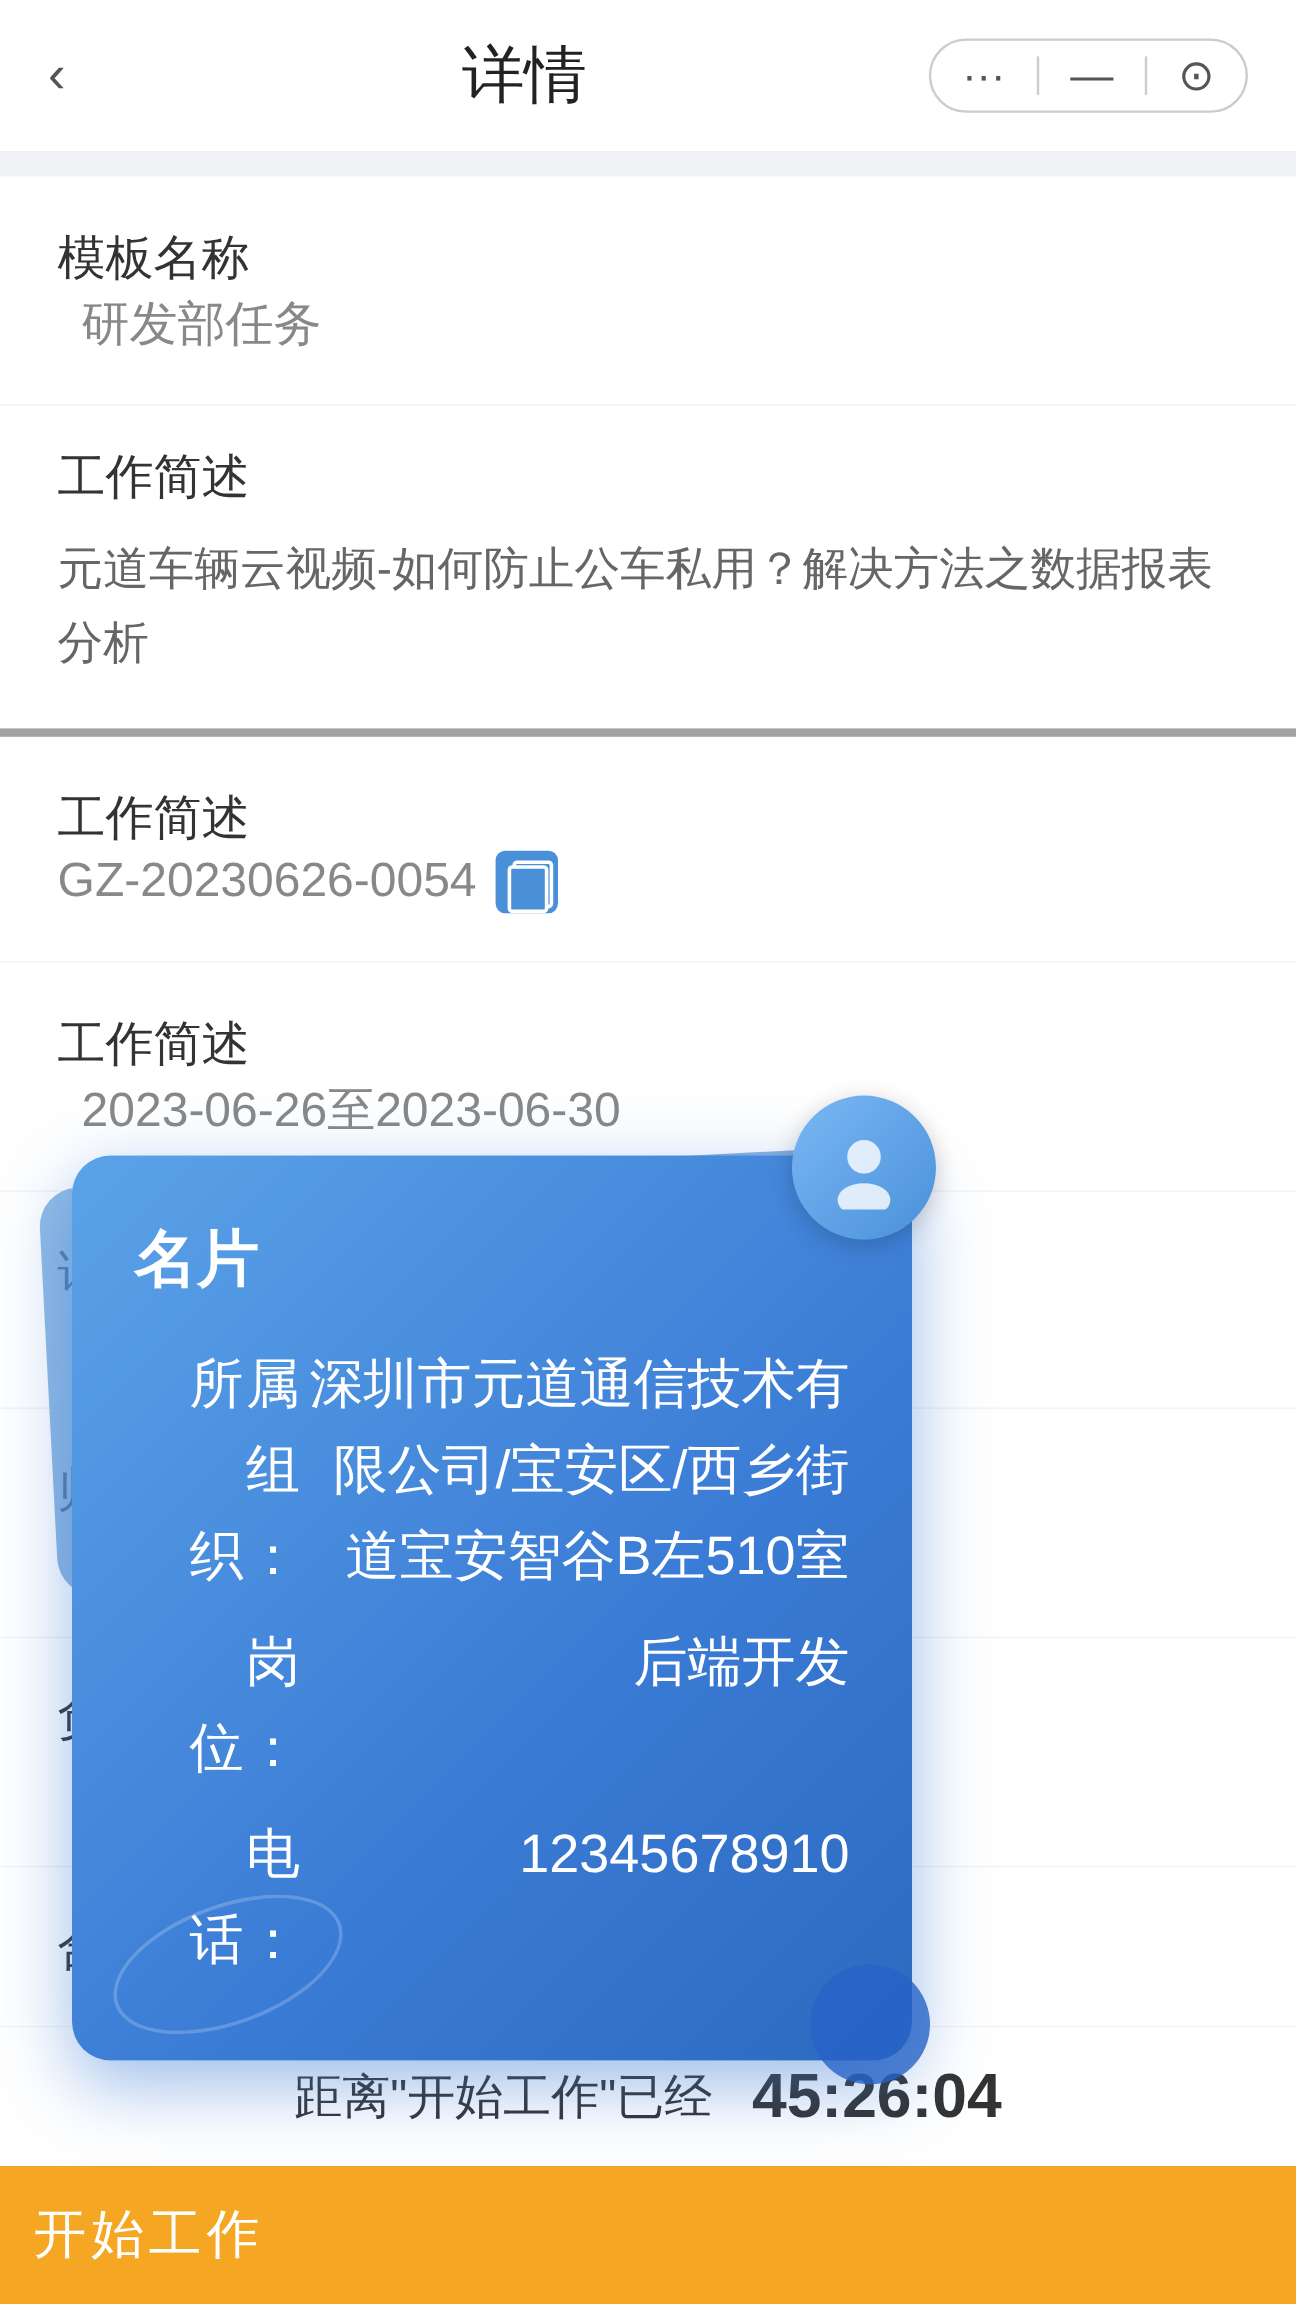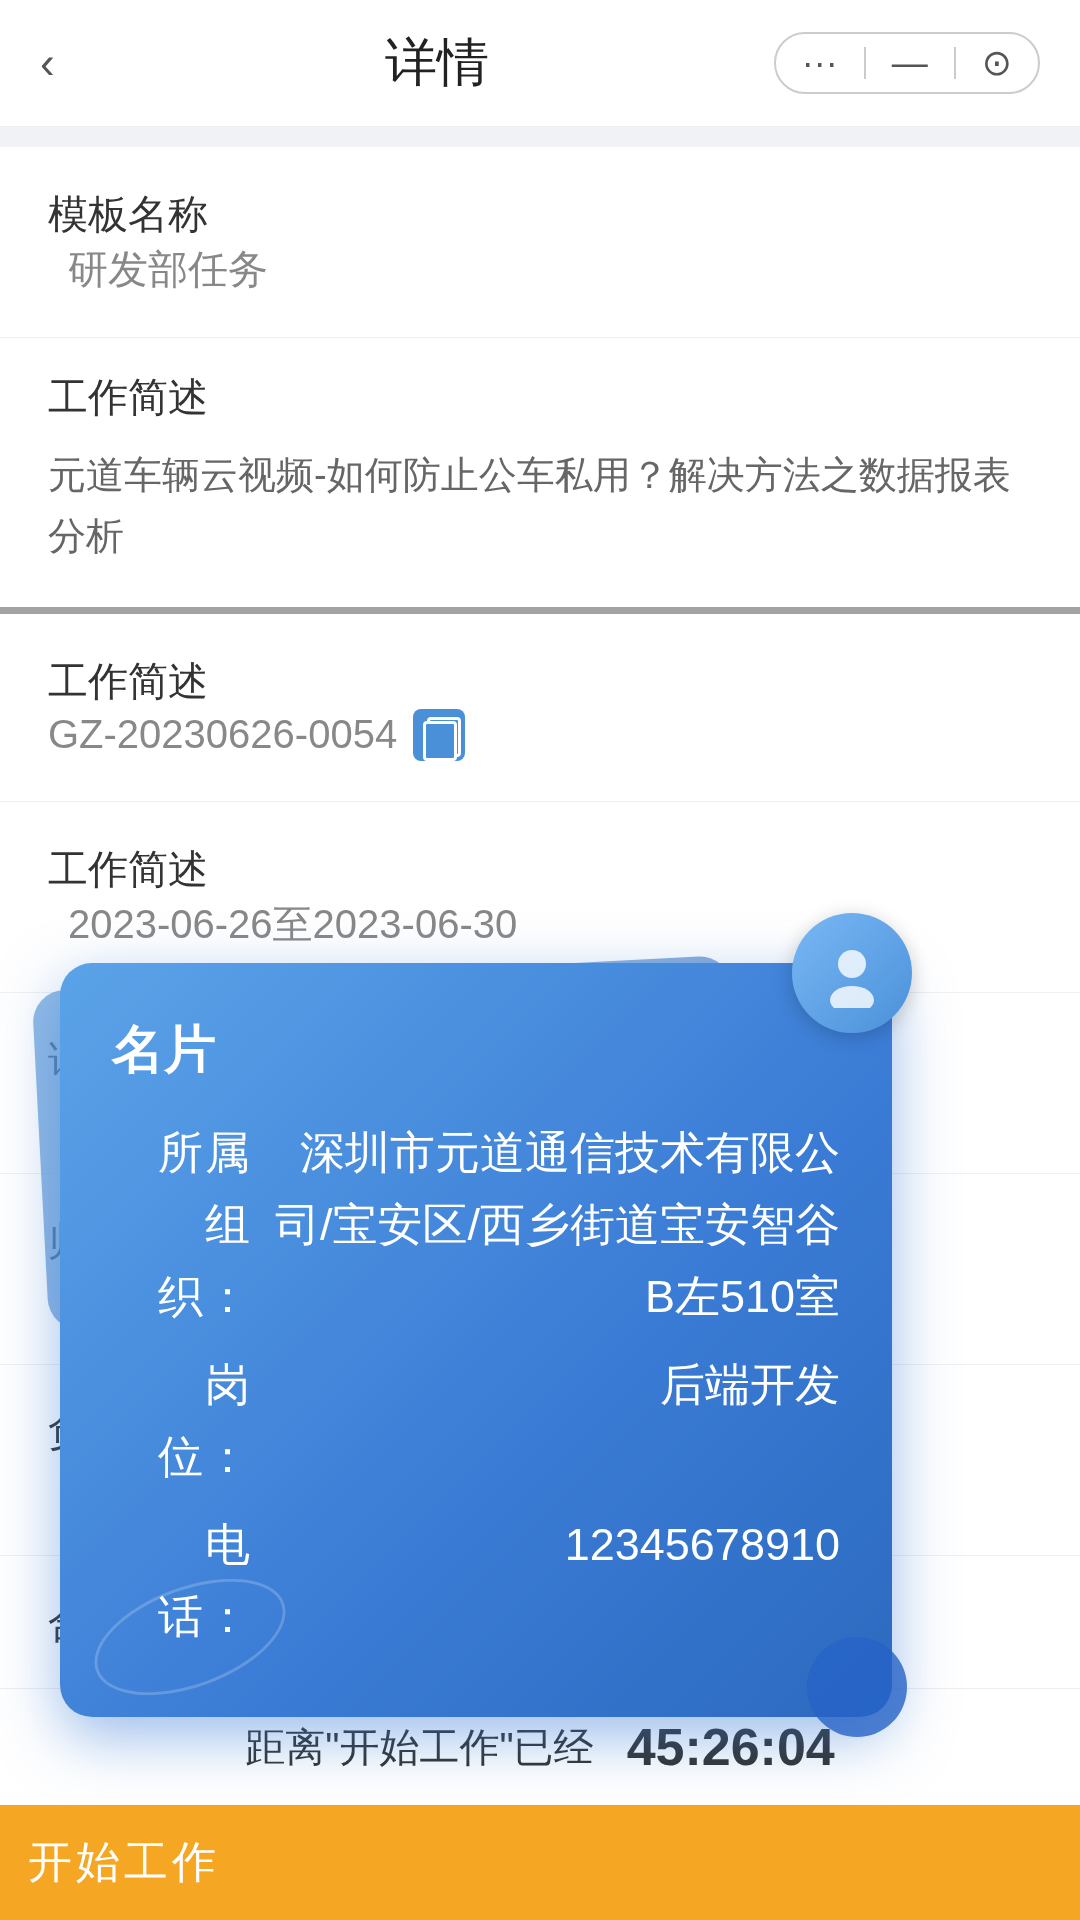--- a/index.html
+++ b/index.html
@@ -158,21 +158,21 @@
 
     
     .card-overlay-wrapper {
       position: relative;
     }
 
     .business-card-popup {
       position: absolute;
       left: 60px;
       top: -30px;
-      width: 832px;
+      width: 700px;
       background: linear-gradient(135deg, #5ba3e8 0%, #3a7bd5 60%, #2c6abf 100%);
       border-radius: 32px;
       padding: 52px 52px 48px;
       z-index: 10;
       box-shadow: 0 20px 60px rgba(58, 123, 213, 0.5);
     }
 
     .card-title {
       font-size: 52px;
       font-weight: 700;

